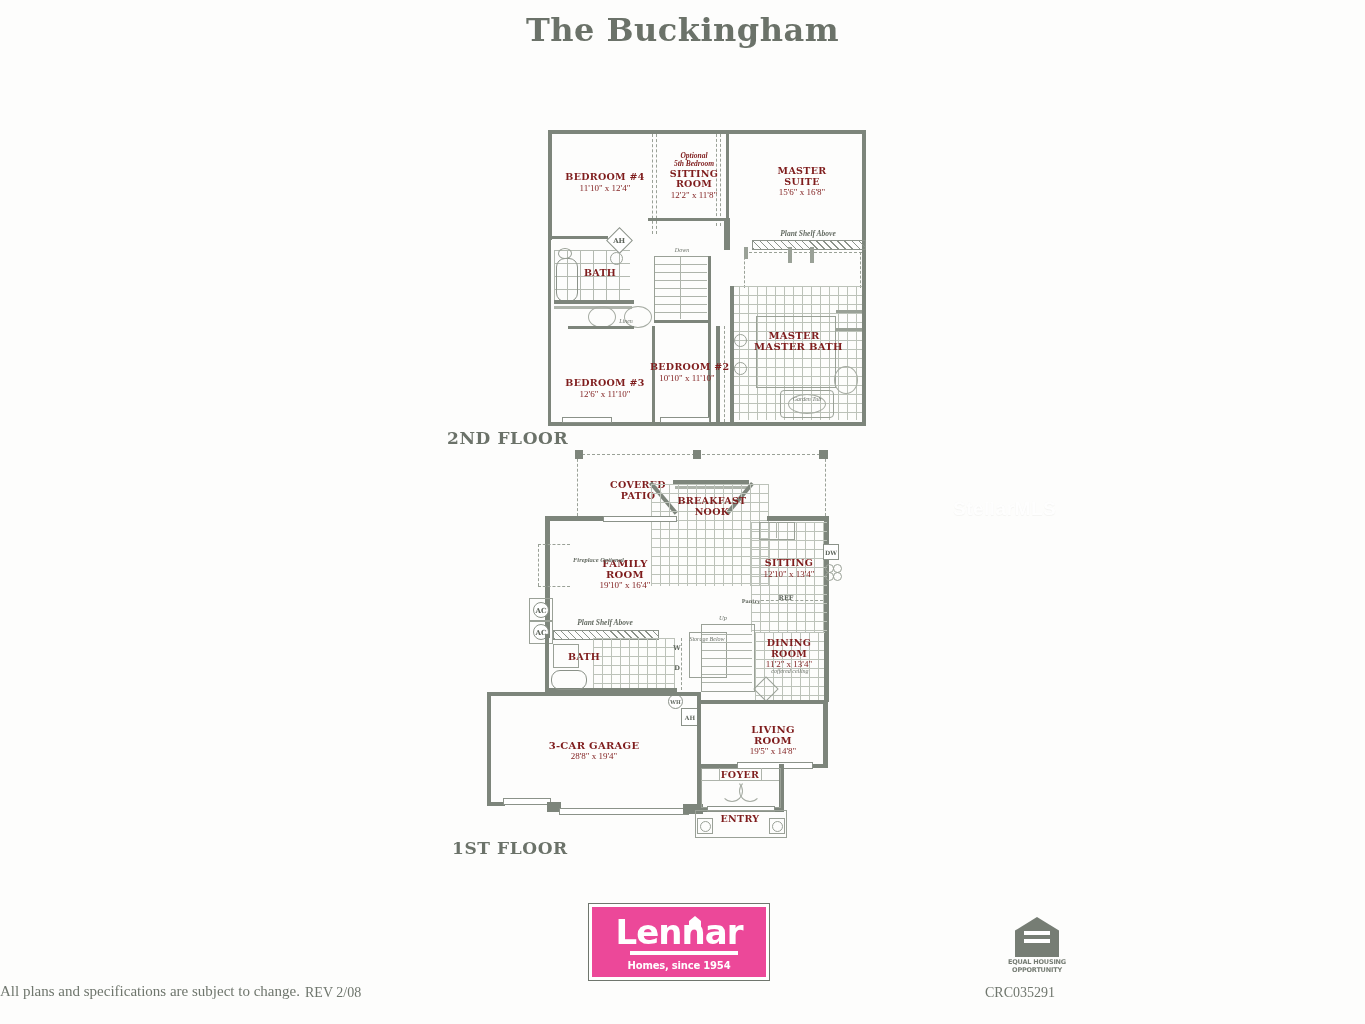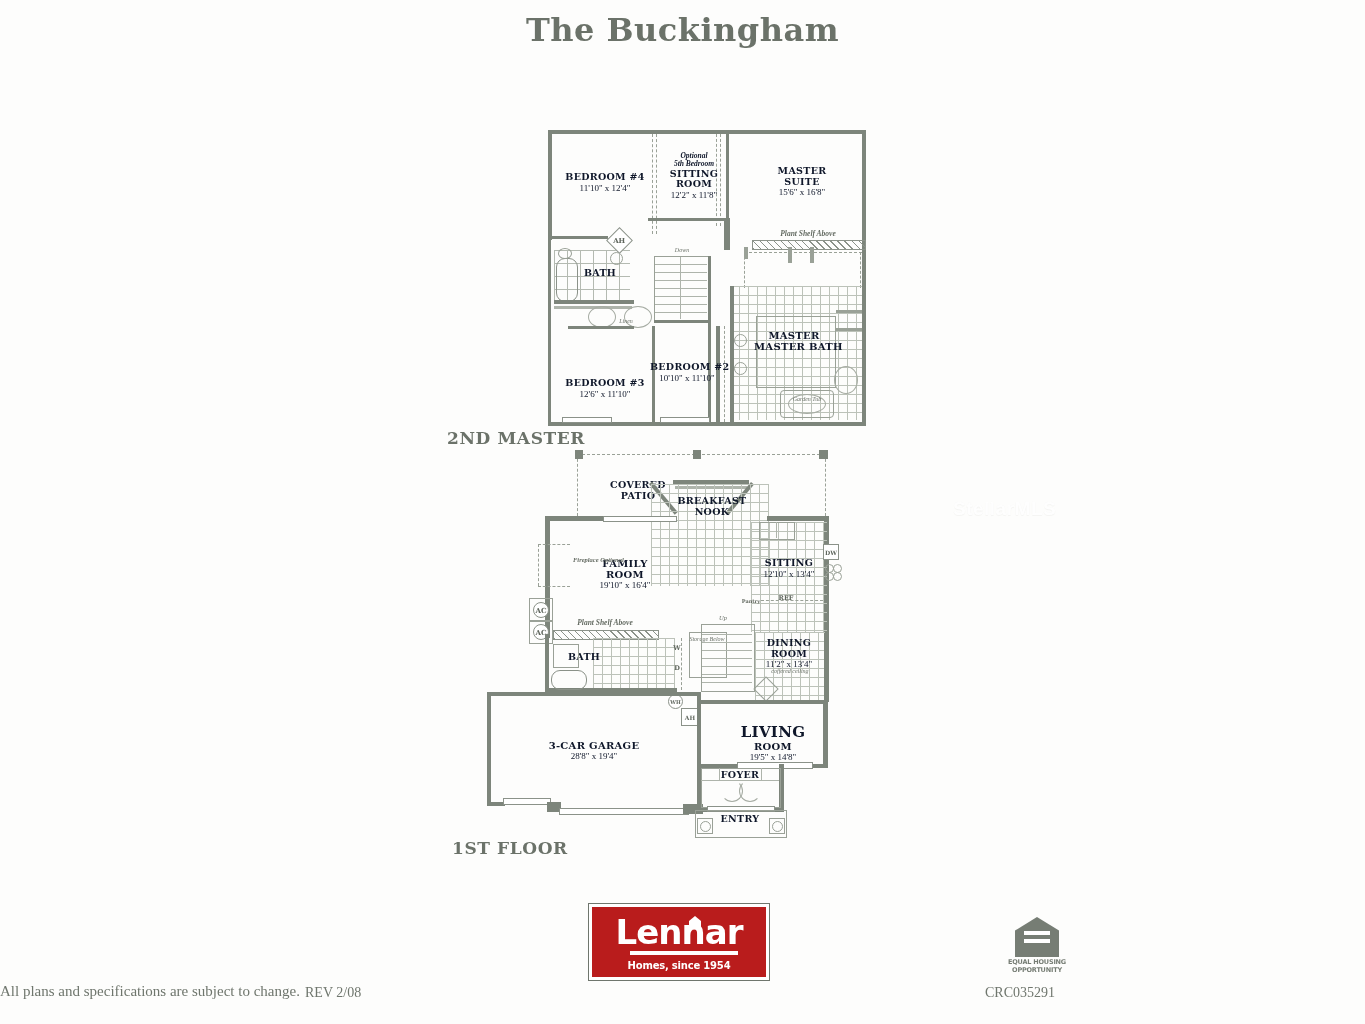--- a/index.html
+++ b/index.html
@@ -72,21 +72,21 @@
   .arc{position:absolute;border:1px solid #a6aca3;border-radius:50%;}
   .circle{position:absolute;border:1px solid #9aa197;border-radius:50%;}
   .tub{position:absolute;border:1.5px solid #8b9289;border-radius:9px;}
 
   
   .rlabel{
     position:absolute;
     text-align:center;
     font-family:"DejaVu Serif", serif;
     font-weight:bold;
-    color:#0f172a;
+    color:#7f1d1d;
     line-height:1.12;
     white-space:nowrap;
   }
   .rlabel .nm{display:block;font-size:9.5px;letter-spacing:.3px;}
   .rlabel .dm{display:block;font-size:9px;font-weight:normal;font-family:"Liberation Serif",serif;}
   .small-it{
     position:absolute;
     font-family:"Liberation Serif", serif;
     font-style:italic;
     font-weight:bold;
@@ -137,21 +137,21 @@
     letter-spacing:.5px;
     opacity:.95;
   }
 
   
   .logo-box{
     position:absolute;left:588px;top:903px;width:182px;height:78px;
     border:1.5px solid #6f766d;padding:3px;background:#fff;box-sizing:border-box;
   }
   .logo-inner{
-    width:100%;height:100%;background:#b91c1c;position:relative;overflow:hidden;
+    width:100%;height:100%;background:#ec4899;position:relative;overflow:hidden;
   }
   .logo-word{
     position:absolute;left:0;top:5px;width:100%;text-align:center;
     font-family:"DejaVu Sans", sans-serif;font-weight:bold;
     font-size:34px;color:#ffffff;letter-spacing:-1px;
   }
   .logo-dot{
     position:absolute;left:97px;top:9px;width:12px;height:13px;background:#fff;
     clip-path:polygon(50% 0,100% 38%,100% 100%,0 100%,0 38%);
   }
@@ -305,21 +305,21 @@
       <span class="nm">BEDROOM #3</span>
       <span class="dm">12'6" x 11'10"</span>
     </div>
 
     <div class="rlabel" style="left:102px;top:232px;width:74px;">
       <span class="nm">BEDROOM #2</span>
       <span class="dm">10'10" x 11'10"</span>
     </div>
   </div>
 
-  <div class="floor-label" id="floor2-label">2ND MASTER</div>
+  <div class="floor-label" id="floor2-label">2ND FLOOR</div>
 
   <div class="plan" id="floor1" style="left:485px;top:448px;width:365px;height:405px;">
 
     <div class="dash-h" style="left:92px;top:6px;width:248px;"></div>
     <div class="dash-v" style="left:92px;top:6px;height:62px;"></div>
     <div class="dash-v" style="left:340px;top:6px;height:62px;"></div>
     <div class="wall" style="left:90px;top:2px;width:8px;height:9px;"></div>
     <div class="wall" style="left:208px;top:2px;width:8px;height:9px;"></div>
     <div class="wall" style="left:334px;top:2px;width:9px;height:9px;"></div>
     <div class="rlabel" style="left:98px;top:32px;width:110px;">
@@ -442,21 +442,21 @@
     <div class="rlabel" style="left:36px;top:292px;width:146px;">
       <span class="nm" style="font-size:10px;">3-CAR GARAGE</span>
       <span class="dm">28'8" x 19'4"</span>
     </div>
 
     <div class="wall" style="left:216px;top:252px;width:126px;height:4px;"></div>
     <div class="wall" style="left:338px;top:252px;width:5px;height:68px;"></div>
     <div class="wall" style="left:216px;top:316px;width:126px;height:4px;"></div>
     <div class="thin" style="left:252px;top:314px;width:74px;height:5px;background:#fff;border:1px solid #8b9289;"></div>
     <div class="rlabel" style="left:238px;top:276px;width:100px;">
-      <span class="nm" style="font-size:15px;">LIVING</span>
+      <span class="nm" style="font-size:10px;">LIVING</span>
       <span class="nm" style="font-size:10px;">ROOM</span>
       <span class="dm">19'5" x 14'8"</span>
     </div>
 
     <div class="wall" style="left:212px;top:316px;width:4px;height:48px;"></div>
     <div class="wall" style="left:212px;top:360px;width:86px;height:4px;"></div>
     <div class="wall" style="left:294px;top:316px;width:5px;height:48px;"></div>
     <div class="outline" style="left:216px;top:320px;width:78px;height:38px;"></div>
     <div class="thin" style="left:234px;top:320px;width:1px;height:12px;"></div>
     <div class="thin" style="left:276px;top:320px;width:1px;height:12px;"></div>

